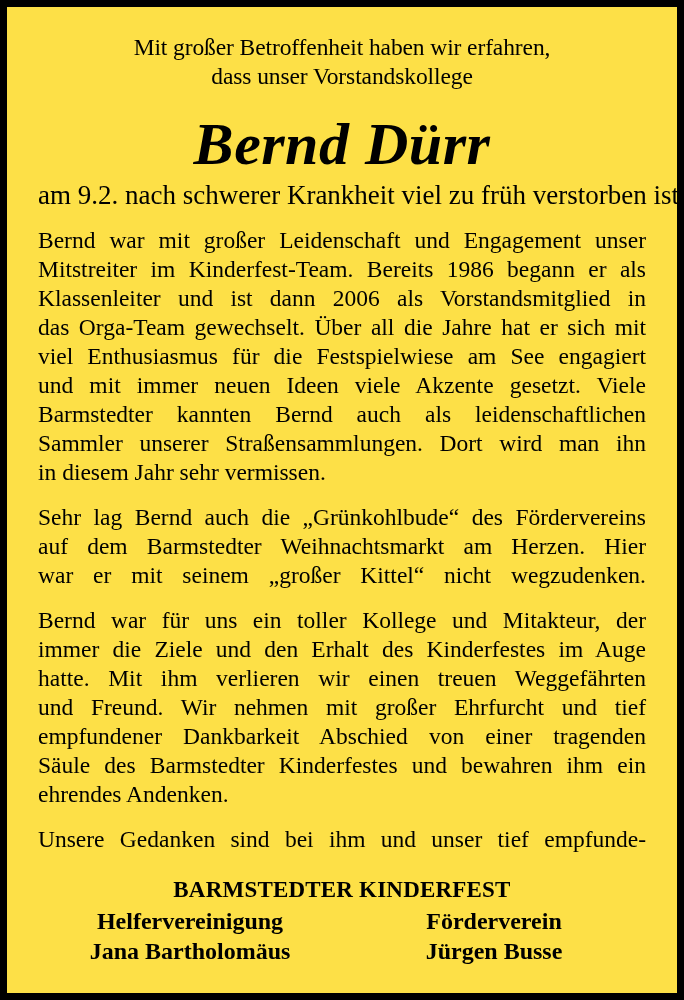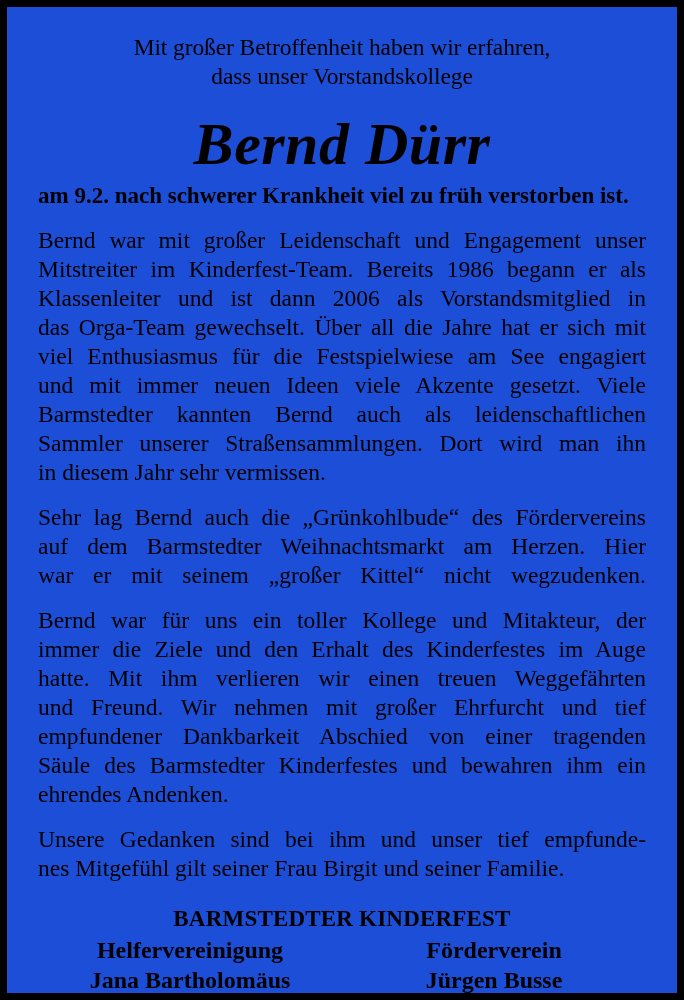--- a/index.html
+++ b/index.html
@@ -21,21 +21,21 @@
     width: 684px;
     height: 1000px;
     background: #000000;
     padding: 7px;
   }
 
   .notice-inner {
     box-sizing: border-box;
     width: 670px;
     height: 986px;
-    background: #1d4ed8;
+    background: #fde047;
     padding: 26px 31px 15px 31px;
     position: relative;
   }
 
   
   .intro {
     text-align: center;
     font-size: 23.5px;
     line-height: 29px;
     letter-spacing: -0.1px;
@@ -52,26 +52,25 @@
     font-size: 60px;
     line-height: 70px;
     letter-spacing: 0.5px;
     margin-top: 18px;
     margin-bottom: 2px;
     white-space: nowrap;
   }
 
   
   .lead {
-    font-size: 23px;
+    font-size: 27px;
     line-height: 29px;
     text-align: left;
     margin: 0 0 16px 0;
     white-space: nowrap;
-    font-weight: bold;
   }
 
   .para {
     font-size: 23.5px;
     line-height: 29px;
     text-align: justify;
     text-justify: inter-word;
     margin: 0 0 16px 0;
     hyphens: manual;
   }
@@ -156,21 +155,20 @@
         <span class="vline">Bernd war für uns ein toller Kollege und Mitakteur, der</span>
         <span class="vline">immer die Ziele und den Erhalt des Kinderfestes im Auge</span>
         <span class="vline">hatte. Mit ihm verlieren wir einen treuen Weggefährten</span>
         <span class="vline">und Freund. Wir nehmen mit großer Ehrfurcht und tief</span>
         <span class="vline">empfundener Dankbarkeit Abschied von einer tragenden</span>
         <span class="vline">Säule des Barmstedter Kinderfestes und bewahren ihm ein</span>
         <span class="vline last">ehrendes Andenken.</span>
       </p>
     <p class="para">
         <span class="vline">Unsere Gedanken sind bei ihm und unser tief empfunde-</span>
-        <span class="vline last">nes Mitgefühl gilt seiner Frau Birgit und seiner Familie.</span>
       </p>
 
     <div class="signature">
       <div class="org-name">BARMSTEDTER KINDERFEST</div>
       <div class="sign-columns">
         <div class="sign-col">
           <span class="sign-role">Helfervereinigung</span>
           <span class="sign-person">Jana Bartholomäus</span>
         </div>
         <div class="sign-col">

